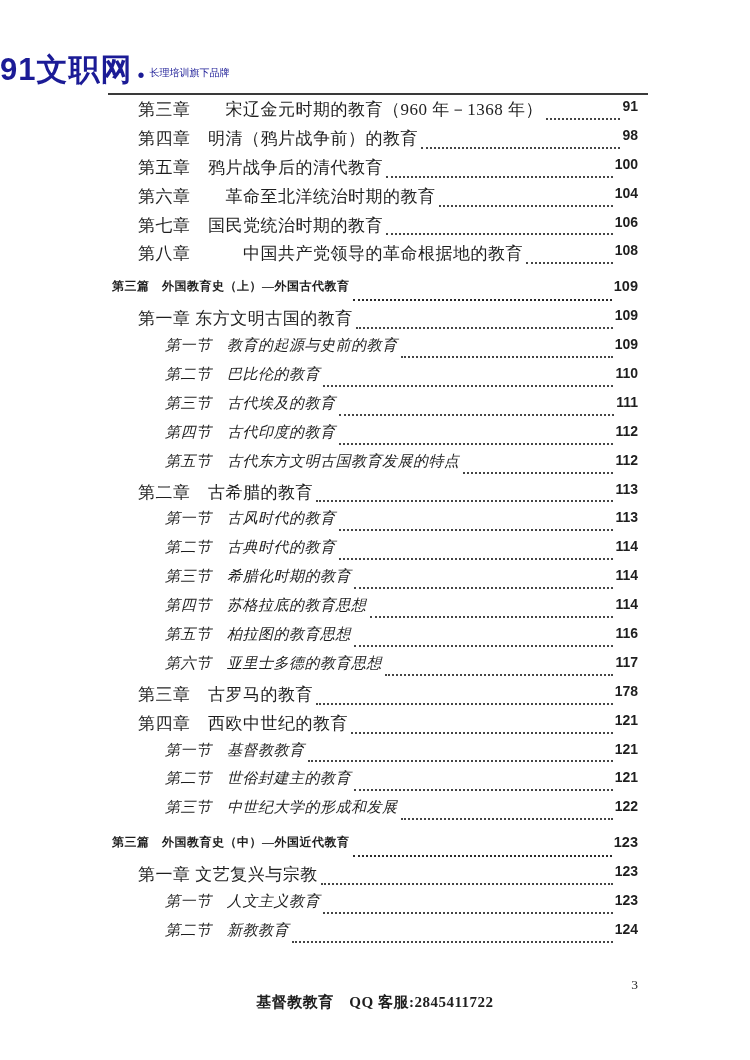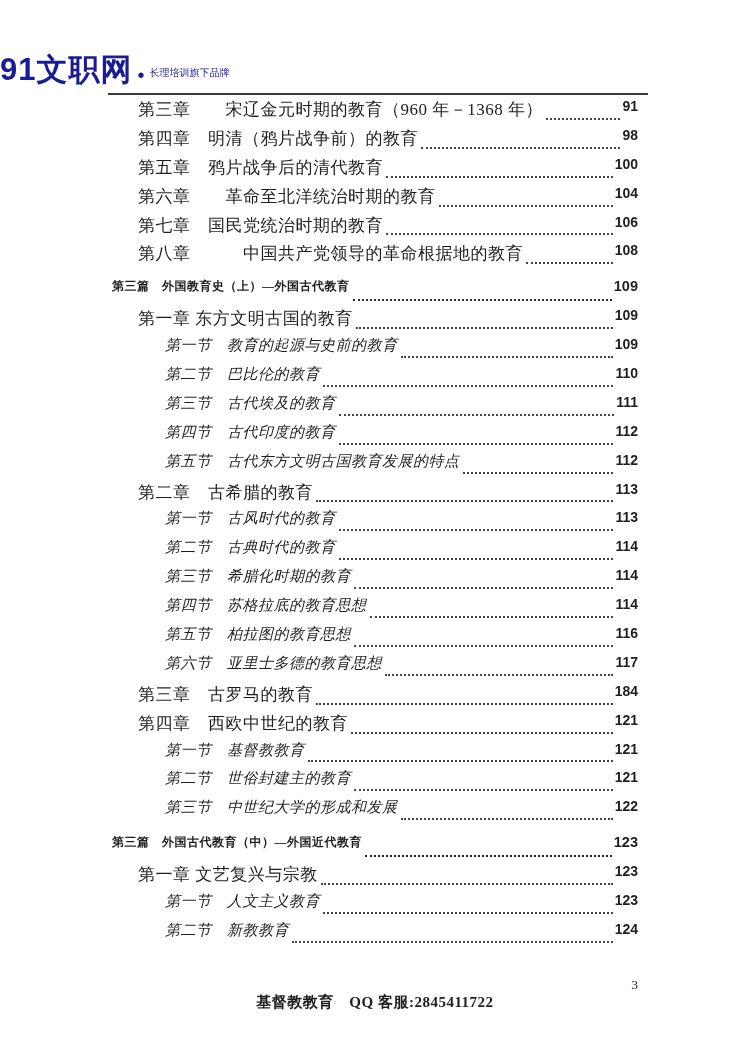--- a/index.html
+++ b/index.html
@@ -202,21 +202,21 @@
       <span class="pagenum">116</span>
     </div>
       <div class="toc-row lv-section">
       <span class="toc-label">第六节　亚里士多德的教育思想</span>
       <span class="leader"></span>
       <span class="pagenum">117</span>
     </div>
       <div class="toc-row lv-chapter">
       <span class="toc-label">第三章　古罗马的教育</span>
       <span class="leader"></span>
-      <span class="pagenum">184</span>
+      <span class="pagenum">178</span>
     </div>
       <div class="toc-row lv-chapter">
       <span class="toc-label">第四章　西欧中世纪的教育</span>
       <span class="leader"></span>
       <span class="pagenum">121</span>
     </div>
       <div class="toc-row lv-section">
       <span class="toc-label">第一节　基督教教育</span>
       <span class="leader"></span>
       <span class="pagenum">121</span>
@@ -225,21 +225,21 @@
       <span class="toc-label">第二节　世俗封建主的教育</span>
       <span class="leader"></span>
       <span class="pagenum">121</span>
     </div>
       <div class="toc-row lv-section">
       <span class="toc-label">第三节　中世纪大学的形成和发展</span>
       <span class="leader"></span>
       <span class="pagenum">122</span>
     </div>
       <div class="toc-row lv-part">
-      <span class="toc-label">第三篇　外国古代教育（中）—外国近代教育</span>
+      <span class="toc-label">第三篇　外国教育史（中）—外国近代教育</span>
       <span class="leader"></span>
       <span class="pagenum">123</span>
     </div>
       <div class="toc-row lv-chapter">
       <span class="toc-label">第一章 文艺复兴与宗教</span>
       <span class="leader"></span>
       <span class="pagenum">123</span>
     </div>
       <div class="toc-row lv-section">
       <span class="toc-label">第一节　人文主义教育</span>

